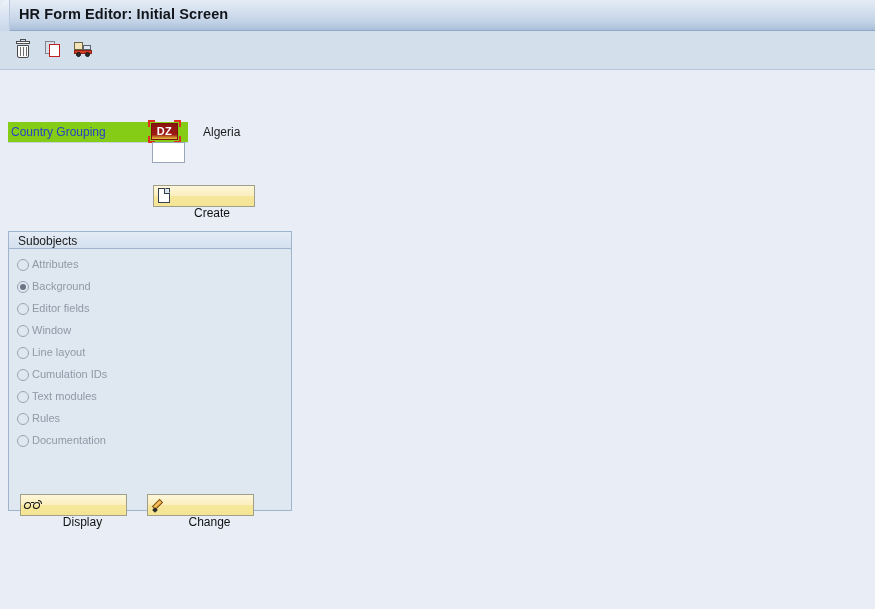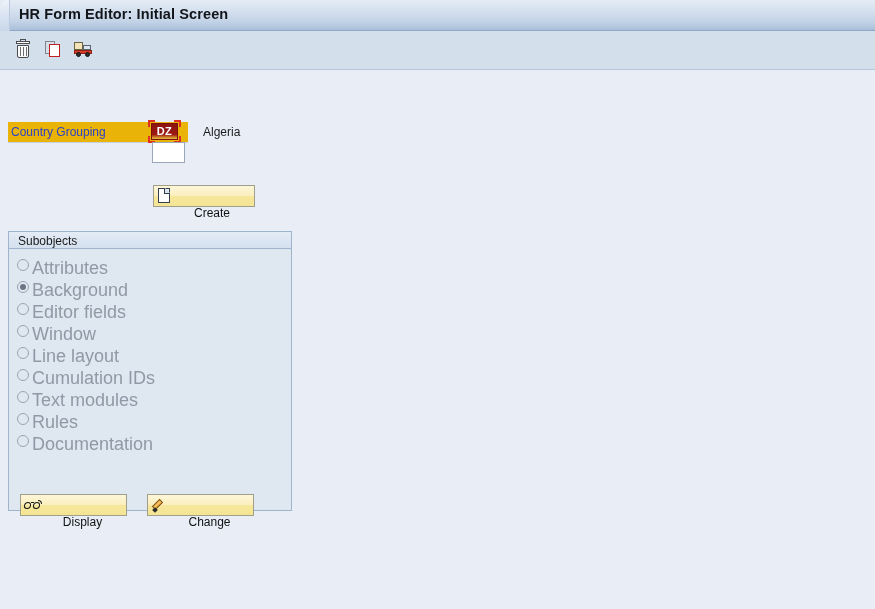--- a/index.html
+++ b/index.html
@@ -147,21 +147,21 @@
   
   .field-rows {
     position: absolute;
     left: 8px;
     top: 52px;
     width: 180px;
   }
   .field-row {
     position: relative;
     height: 21px;
-    background: #eab308;
+    background: #84cc16;
     border-bottom: 1px solid #c6d2e2;
     box-sizing: border-box;
   }
   .field-row .flabel {
     position: absolute;
     left: 3px;
     top: 3px;
     font-size: 12px;
     color: #2b43c4;
     white-space: nowrap;
@@ -353,21 +353,21 @@
     position: absolute;
     left: 2px; top: 2px;
     width: 6px; height: 6px;
     border-radius: 50%;
     background: #6b7684;
   }
   .radio-label {
     position: absolute;
     left: 15px;
     top: 3px;
-    font-size: 18px;
+    font-size: 11px;
     color: #9199a6;
   }
 
   .btn-display {
     position: absolute;
     left: 11px;
     top: 244px;
     width: 107px;
   }
   .btn-display .btxt { left: 18px; }

